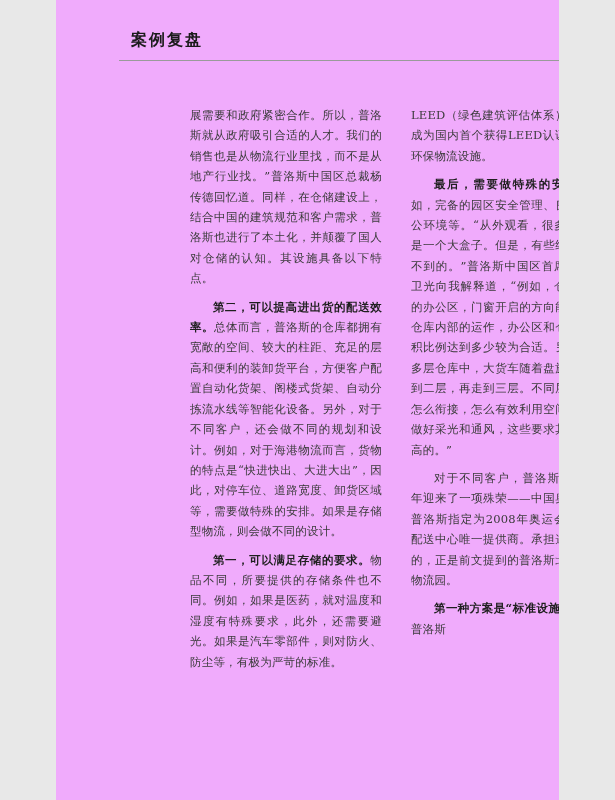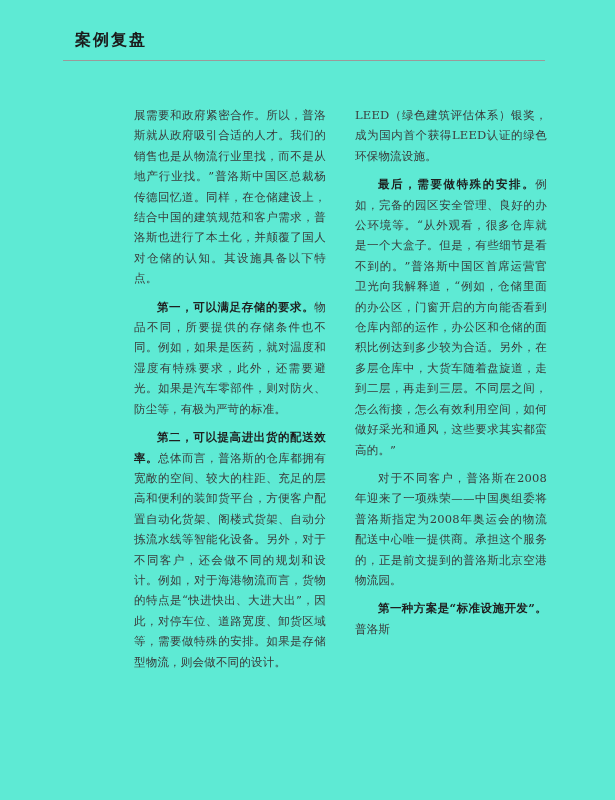--- a/index.html
+++ b/index.html
@@ -2,24 +2,24 @@
 <html><head>
   <meta charset="utf-8">
   <style>
     html, body {
       margin: 0;
       padding: 0;
       background: #e8e8e8;
     }
     .page {
       position: relative;
-      width: 615px;
+      width: 503px;
       height: 800px;
       margin: 0 auto;
-      background: #5eead4;
+      background: #f0abfc;
       overflow: hidden;
       font-family: "DejaVu Serif", "Liberation Serif", serif;
       color: #3a3a3a;
     }
     .page-header-title {
       position: absolute;
       left: 75px;
       top: 30px;
       margin: 0;
       font-size: 16px;
@@ -69,22 +69,22 @@
 <div class="page">
 
   <h1 class="page-header-title">案例复盘</h1>
 
   <div class="header-rule"></div>
 
   <div class="columns">
 
     <div class="column">
       <p class="para no-indent"><span>展需要和政府紧密合作。所以，普洛斯就从政府吸引合适的人才。我们的销售也是从物流行业里找，而不是从地产行业找。”普洛斯中国区总裁杨传德回忆道。同样，在仓储建设上，结合中国的建筑规范和客户需求，普洛斯也进行了本土化，并颠覆了国人对仓储的认知。其设施具备以下特点。</span></p>
+      <p class="para"><b>第二，可以提高进出货的配送效率。</b><span>总体而言，普洛斯的仓库都拥有宽敞的空间、较大的柱距、充足的层高和便利的装卸货平台，方便客户配置自动化货架、阁楼式货架、自动分拣流水线等智能化设备。另外，对于不同客户，还会做不同的规划和设计。例如，对于海港物流而言，货物的特点是“快进快出、大进大出”，因此，对停车位、道路宽度、卸货区域等，需要做特殊的安排。如果是存储型物流，则会做不同的设计。</span></p>
       <p class="para"><b>第一，可以满足存储的要求。</b><span>物品不同，所要提供的存储条件也不同。例如，如果是医药，就对温度和湿度有特殊要求，此外，还需要避光。如果是汽车零部件，则对防火、防尘等，有极为严苛的标准。</span></p>
-      <p class="para"><b>第二，可以提高进出货的配送效率。</b><span>总体而言，普洛斯的仓库都拥有宽敞的空间、较大的柱距、充足的层高和便利的装卸货平台，方便客户配置自动化货架、阁楼式货架、自动分拣流水线等智能化设备。另外，对于不同客户，还会做不同的规划和设计。例如，对于海港物流而言，货物的特点是“快进快出、大进大出”，因此，对停车位、道路宽度、卸货区域等，需要做特殊的安排。如果是存储型物流，则会做不同的设计。</span></p>
     </div>
 
     <div class="column">
       <p class="para no-indent"><span>LEED（绿色建筑评估体系）银奖，成为国内首个获得LEED认证的绿色环保物流设施。</span></p>
       <p class="para"><b>最后，需要做特殊的安排。</b><span>例如，完备的园区安全管理、良好的办公环境等。“从外观看，很多仓库就是一个大盒子。但是，有些细节是看不到的。”普洛斯中国区首席运营官卫光向我解释道，“例如，仓储里面的办公区，门窗开启的方向能否看到仓库内部的运作，办公区和仓储的面积比例达到多少较为合适。另外，在多层仓库中，大货车随着盘旋道，走到二层，再走到三层。不同层之间，怎么衔接，怎么有效利用空间，如何做好采光和通风，这些要求其实都蛮高的。”</span></p>
       <p class="para"><span>对于不同客户，普洛斯在2008年迎来了一项殊荣——中国奥组委将普洛斯指定为2008年奥运会的物流配送中心唯一提供商。承担这个服务的，正是前文提到的普洛斯北京空港物流园。</span></p>
       <p class="para"><b>第一种方案是“标准设施开发”。</b><span>普洛斯</span></p>
     </div>
 
   </div>

